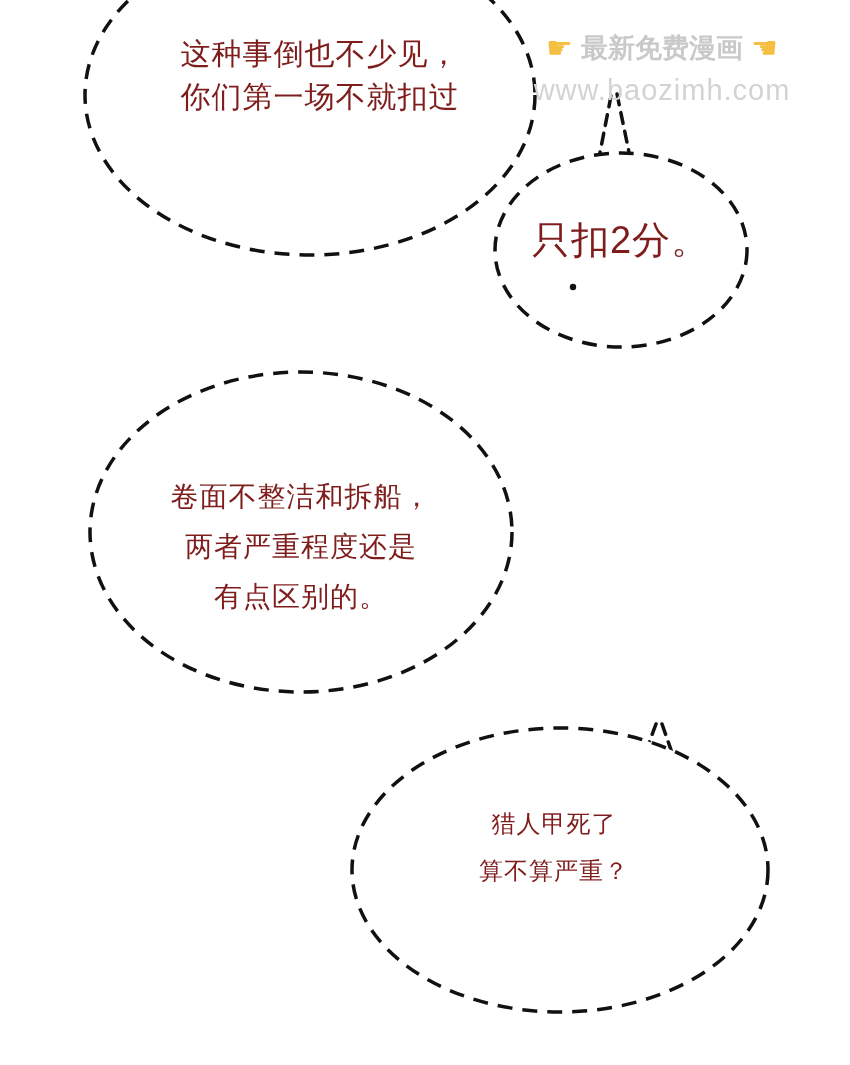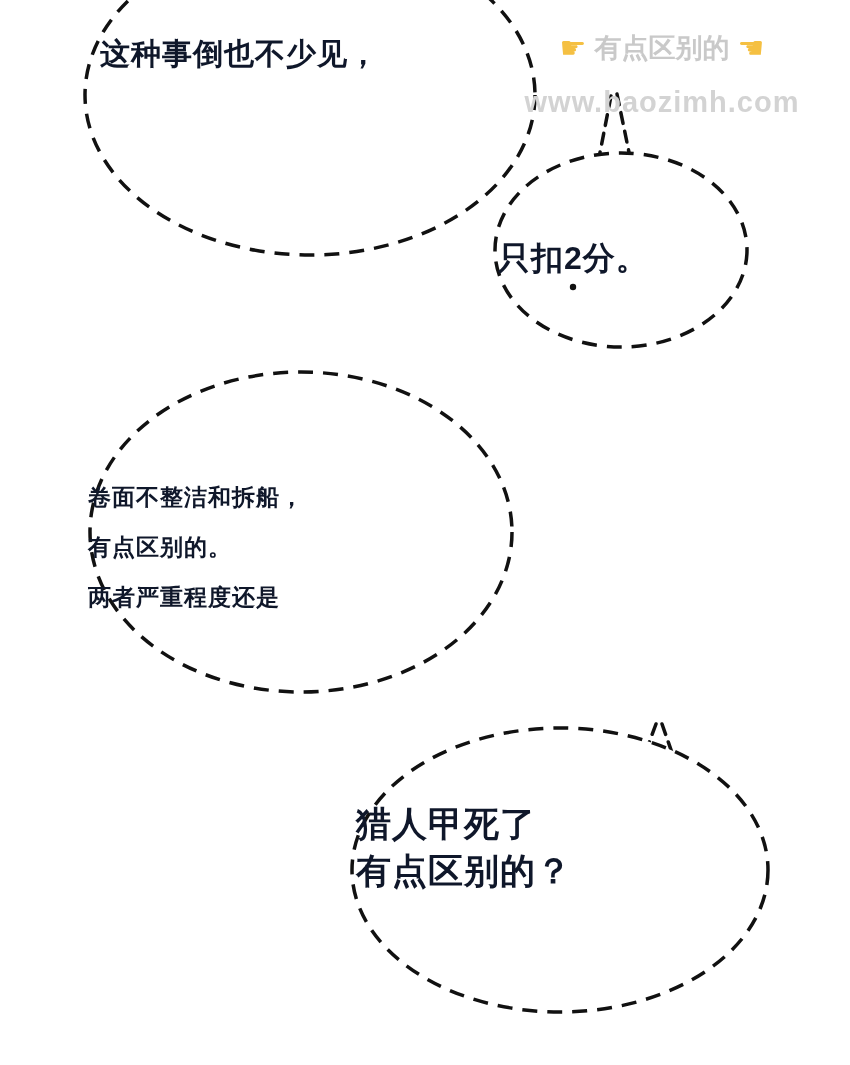--- a/index.html
+++ b/index.html
@@ -16,29 +16,30 @@
   }
   .art-layer {
     position: absolute;
     left: 0;
     top: 0;
     width: 850px;
     height: 1065px;
   }
   .bubble-text {
     position: absolute;
-    color: #0f172a;
-    font-weight: 700;
+    text-align: center;
+    color: #7f1d1d;
+    font-weight: 400;
     letter-spacing: 1px;
   }
   .bubble-text .line { white-space: nowrap; }
   .bt-1 { left: 100px; top: 32px;  width: 440px; font-size: 30px; line-height: 43px; }
-  .bt-2 { left: 498px; top: 238px; width: 246px; font-size: 32px; line-height: 40px; }
-  .bt-3 { left: 88px;  top: 472px; width: 426px; font-size: 23px; line-height: 50px; }
-  .bt-4 { left: 356px; top: 800px; width: 416px; font-size: 35px; line-height: 47px; }
+  .bt-2 { left: 498px; top: 220px; width: 246px; font-size: 38px; line-height: 40px; }
+  .bt-3 { left: 88px;  top: 472px; width: 426px; font-size: 28px; line-height: 50px; }
+  .bt-4 { left: 346px; top: 800px; width: 416px; font-size: 24px; line-height: 47px; }
   .watermark {
     position: absolute;
     top: 30px;
     right: 38px;
     width: 300px;
     text-align: center;
     user-select: none;
   }
   .watermark-row {
     display: flex;
@@ -48,23 +49,23 @@
     font-size: 27px;
     font-weight: 700;
     color: #c9c9c9;
   }
   .hand-icon {
     font-size: 30px;
     color: #f5c042;
     line-height: 1;
   }
   .watermark-url {
-    margin-top: 20px;
+    margin-top: 8px;
     font-size: 29px;
-    font-weight: 700;
+    font-weight: 400;
     color: #d3d3d3;
     letter-spacing: 1px;
   }
 </style>
 </head>
 <body>
 
 <svg class="art-layer" viewBox="0 0 850 1065" xmlns="http://www.w3.org/2000/svg">
 
   <g stroke="#111111" stroke-width="3.5" stroke-dasharray="11 8" fill="none" stroke-linecap="round">
@@ -84,36 +85,37 @@
   <ellipse cx="301" cy="532" rx="211" ry="160" fill="#ffffff" stroke="#111111" stroke-width="3.5" stroke-dasharray="15 10"></ellipse>
 
   <ellipse cx="560" cy="870" rx="208" ry="142" fill="#ffffff" stroke="#111111" stroke-width="3.5" stroke-dasharray="15 10"></ellipse>
 
   <circle cx="573" cy="287" r="3.2" fill="#111111"></circle>
 </svg>
 
 <div class="watermark">
   <div class="watermark-row">
     <span class="hand-icon">☛</span>
-    <span>有点区别的</span>
+    <span>最新免费漫画</span>
     <span class="hand-icon">☚</span>
   </div>
   <div class="watermark-url">www.baozimh.com</div>
 </div>
 
 <div class="bubble-text bt-1">
   <div class="line">这种事倒也不少见，</div>
+  <div class="line">你们第一场不就扣过</div>
 </div>
 
 <div class="bubble-text bt-2">
   <div class="line">只扣2分。</div>
 </div>
 
 <div class="bubble-text bt-3">
   <div class="line">卷面不整洁和拆船，</div>
+  <div class="line">两者严重程度还是</div>
   <div class="line">有点区别的。</div>
-  <div class="line">两者严重程度还是</div>
 </div>
 
 <div class="bubble-text bt-4">
   <div class="line">猎人甲死了</div>
-  <div class="line">有点区别的？</div>
+  <div class="line">算不算严重？</div>
 </div>
 
 </body></html>

